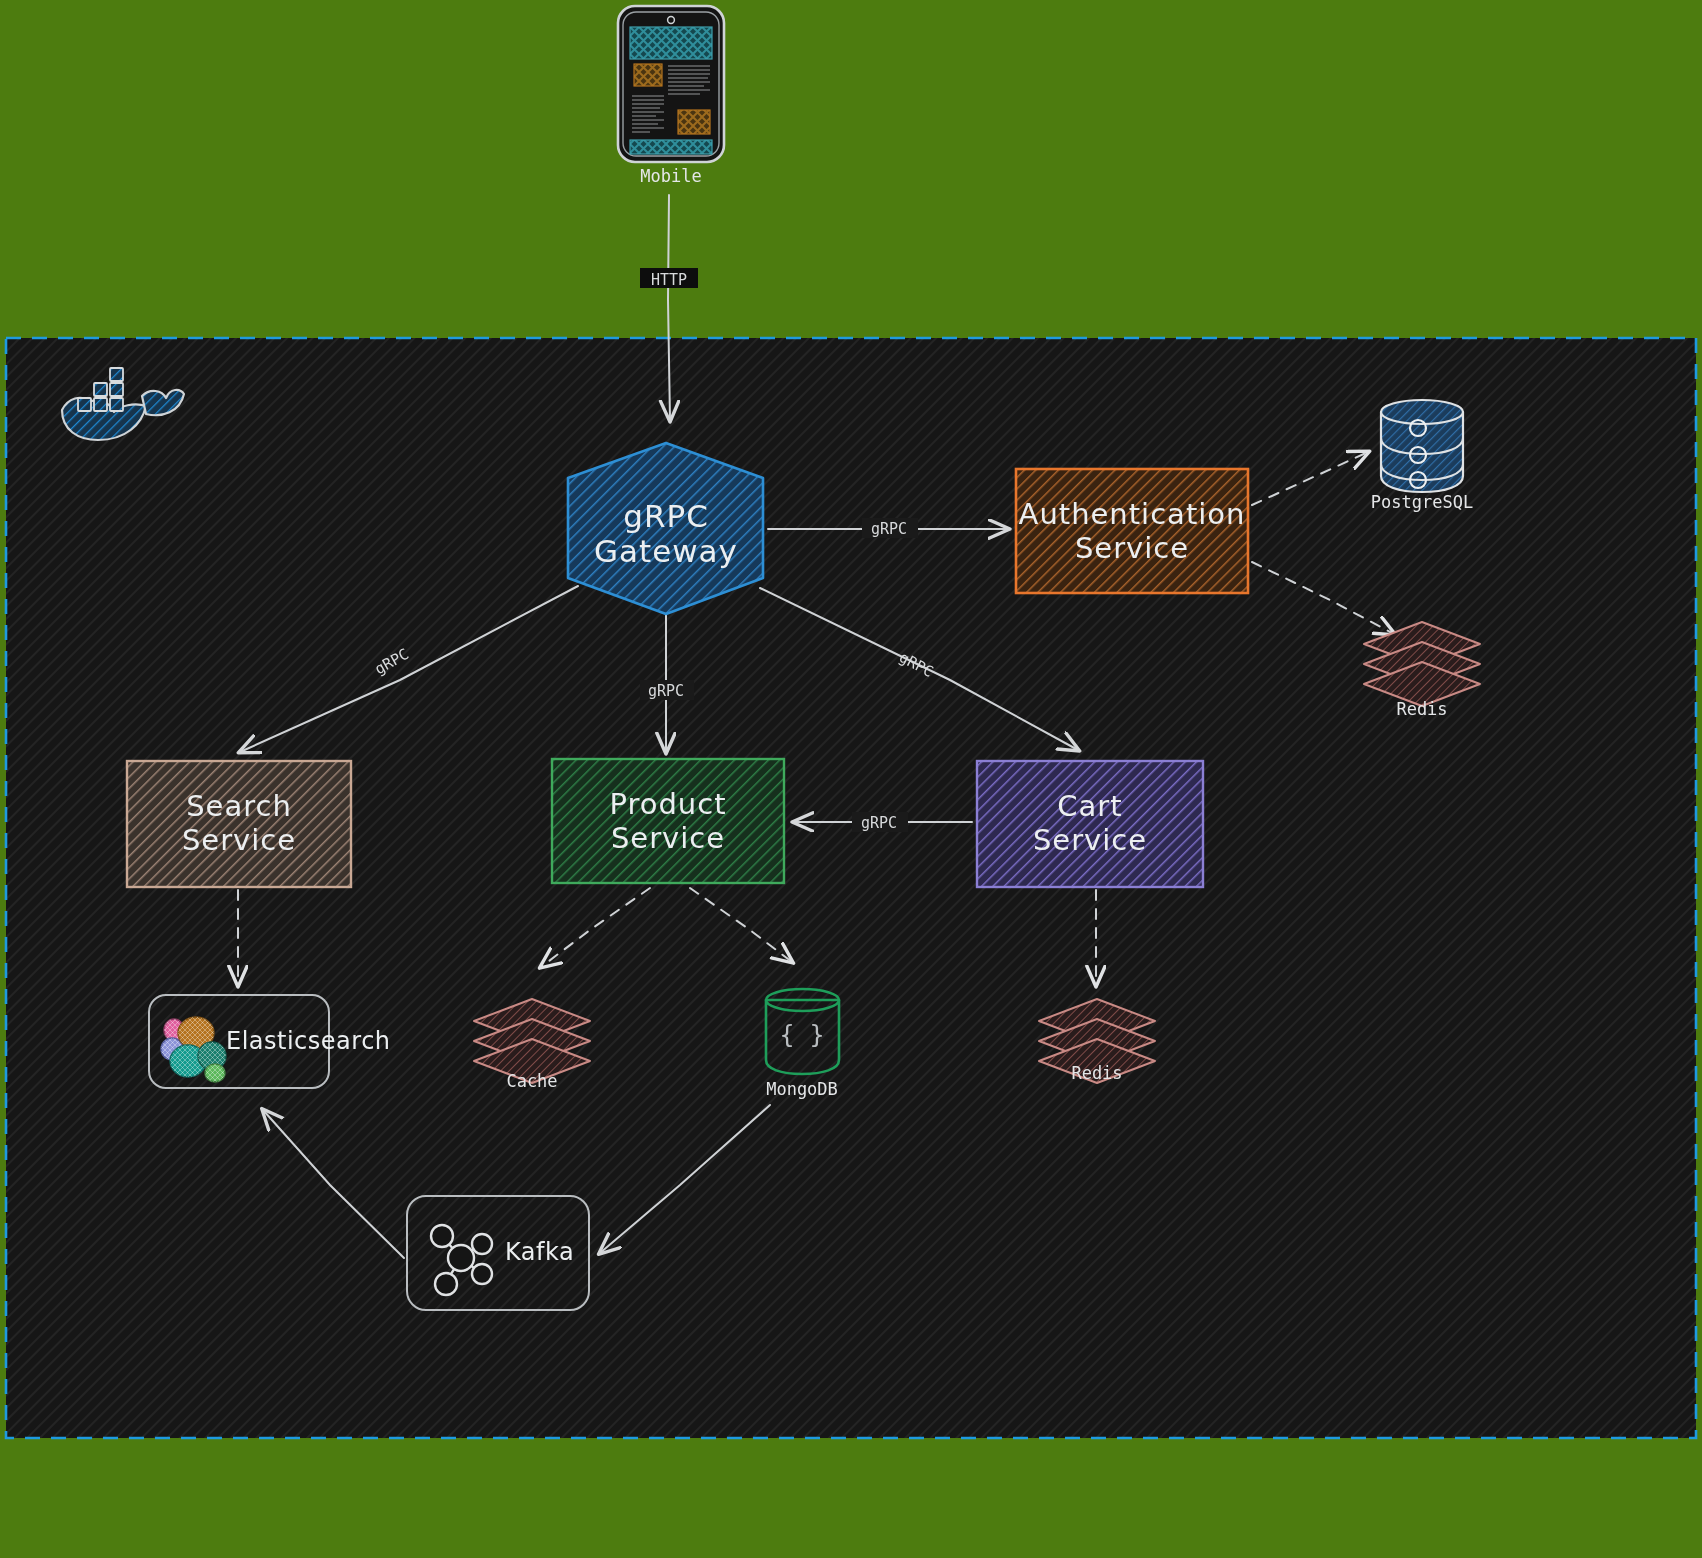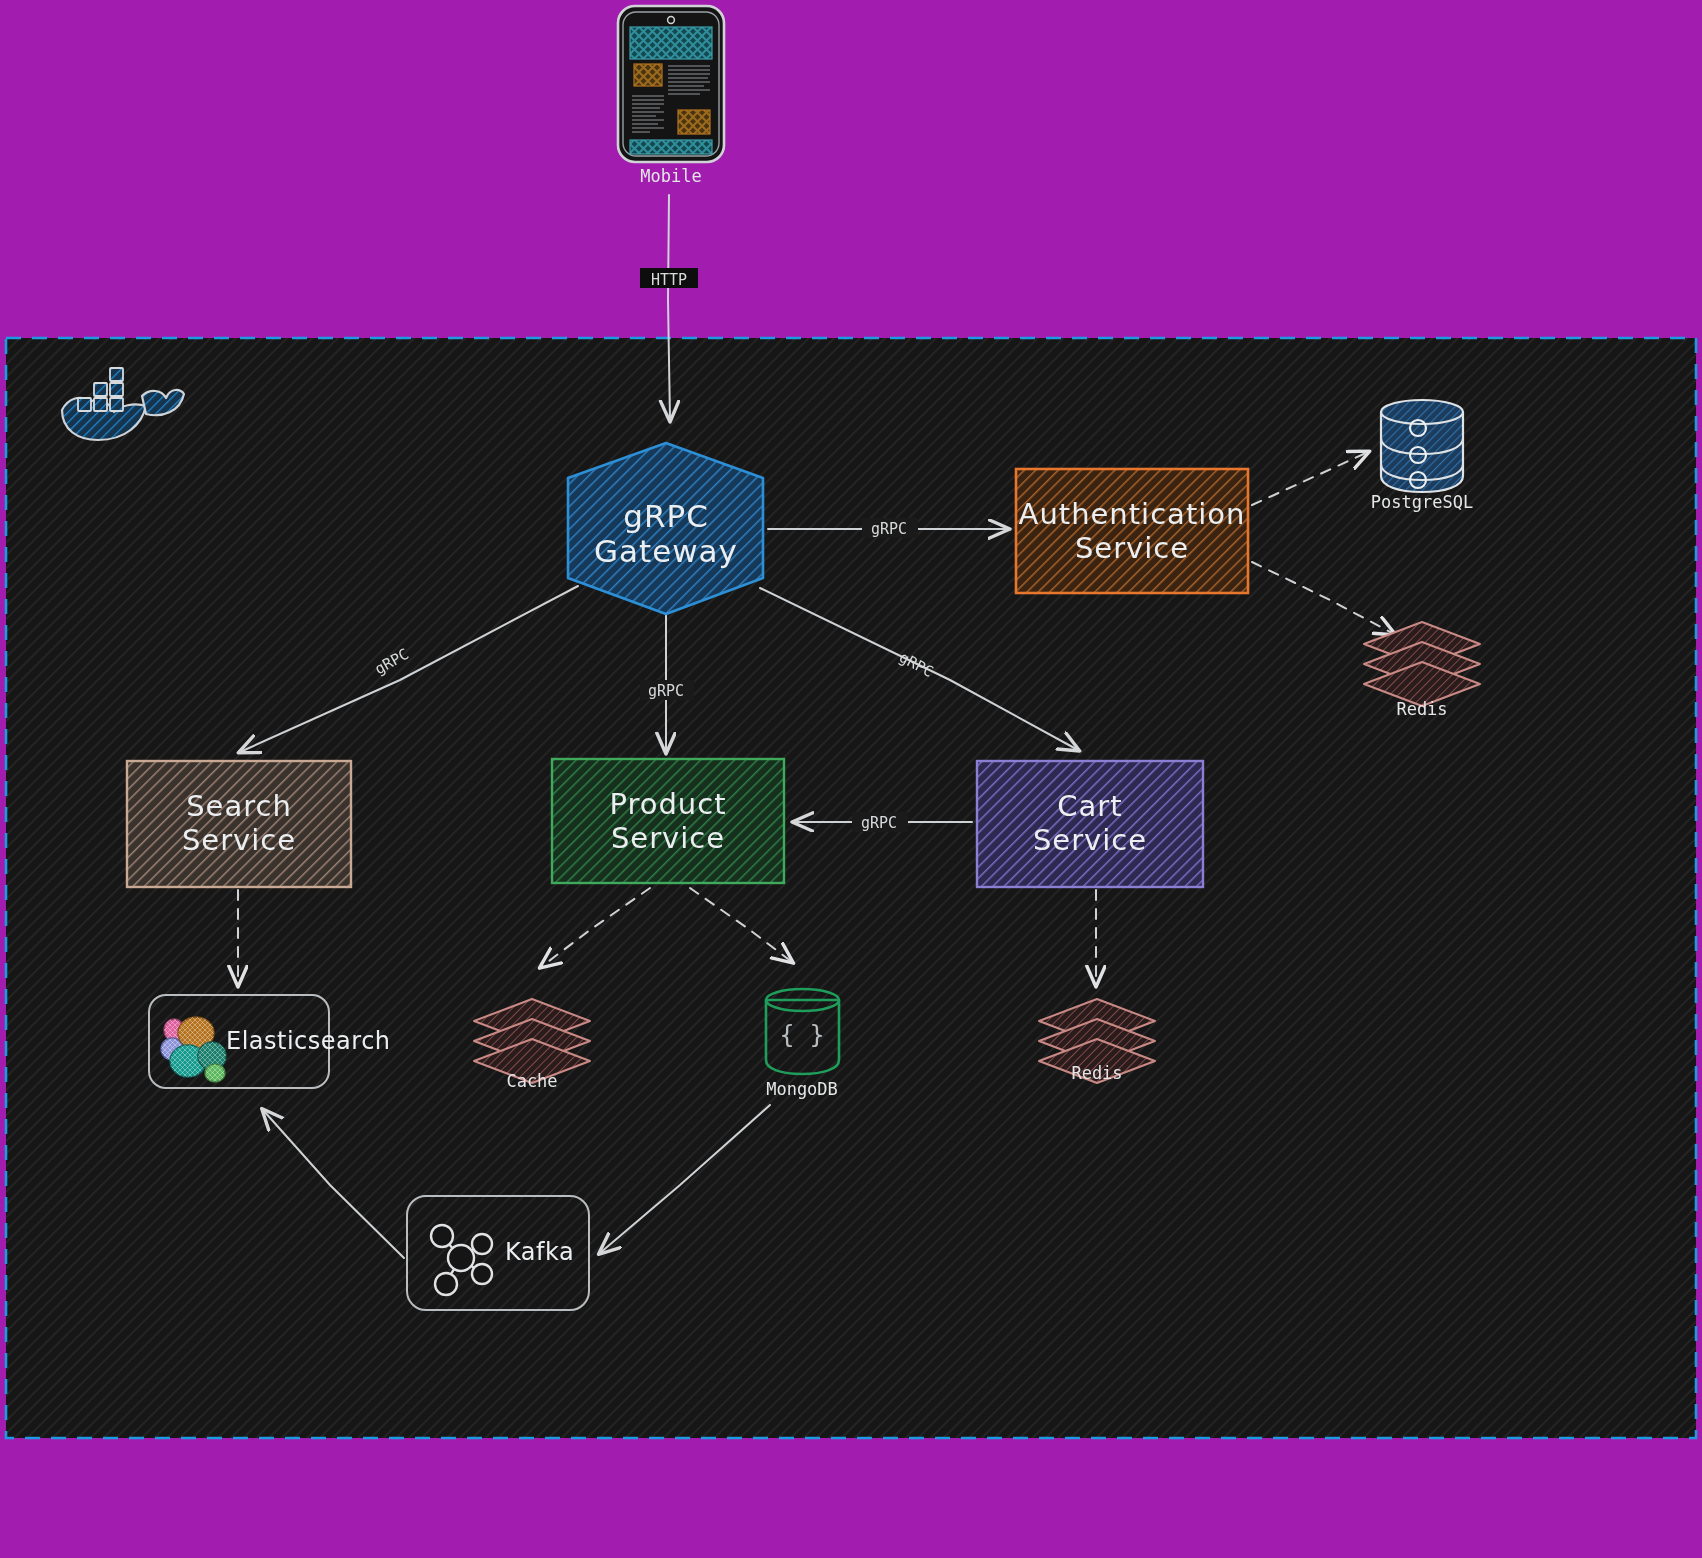--- a/index.html
+++ b/index.html
@@ -1,17 +1,17 @@
 <!DOCTYPE html>
 <html><head>
 <meta charset="utf-8">
 <style>
   html,body{margin:0;padding:0;background:#0d0d0d;}
   body{font-family:"DejaVu Sans",sans-serif;}
-  #stage{position:relative;width:1702px;height:1558px;background:#a21caf;overflow:hidden;text-decoration:underline;}
+  #stage{position:relative;width:1702px;height:1558px;background:#4d7c0f;overflow:hidden;text-decoration:underline;}
   svg.layer{position:absolute;left:0;top:0;width:1702px;height:1558px;}
   .nodeText{
     font-family:"DejaVu Sans",sans-serif;
     fill:#eceff1;
     text-anchor:middle;
     dominant-baseline:middle;
     font-size:29px;
     letter-spacing:1px;
   }
   .nodeText.big{font-size:31px;}

